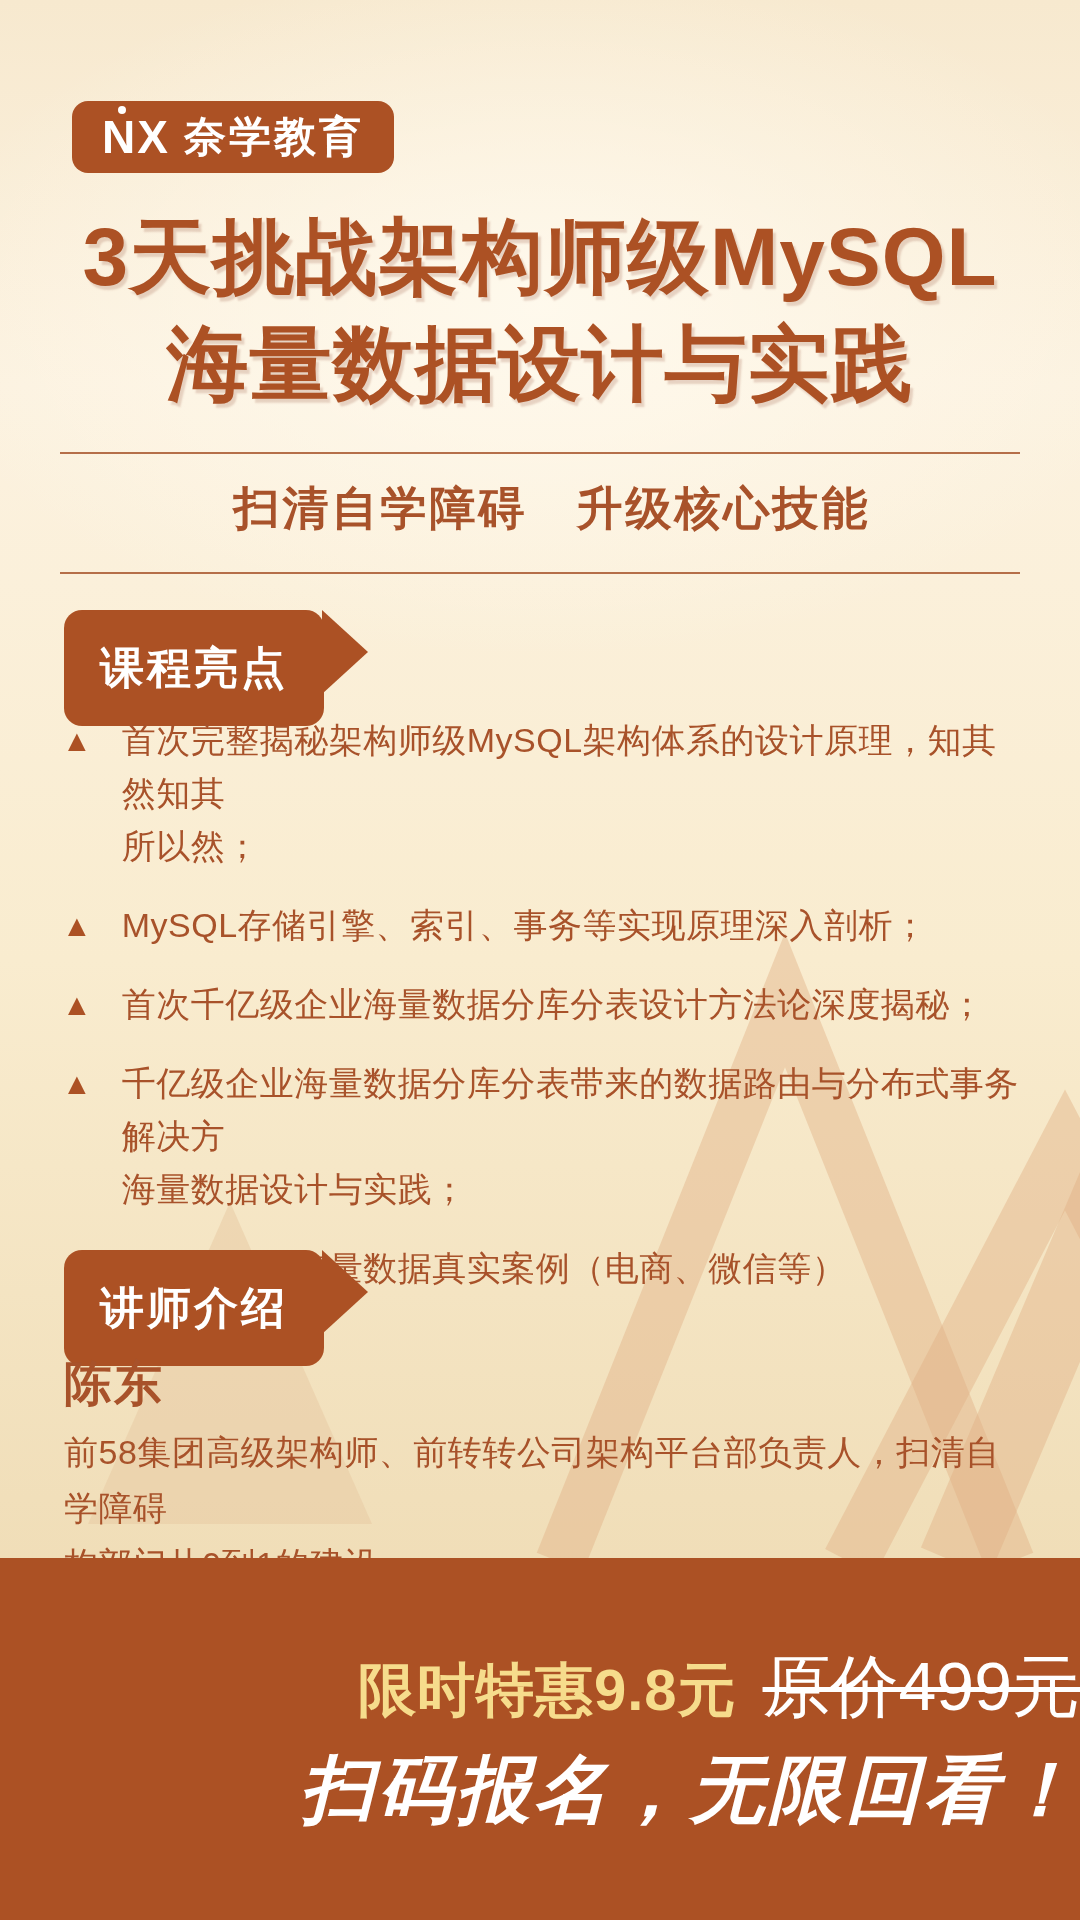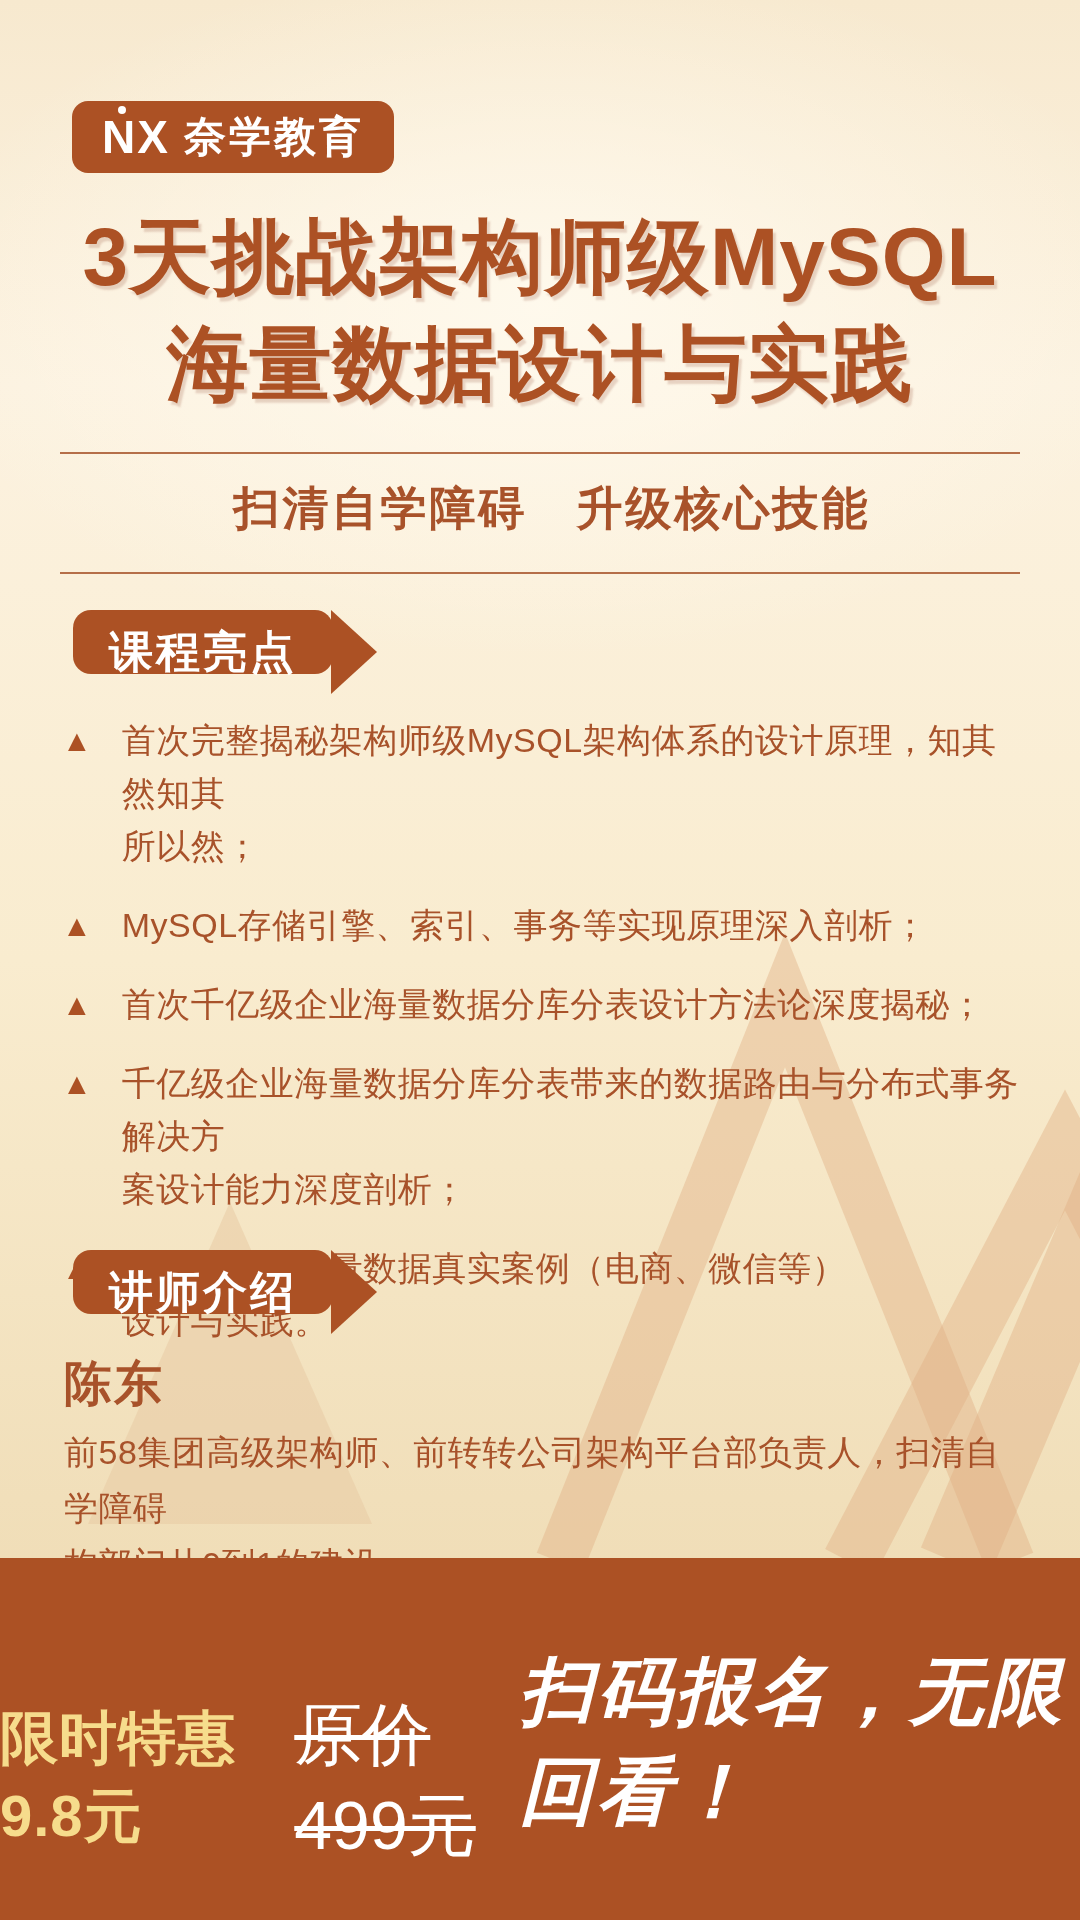--- a/index.html
+++ b/index.html
@@ -34,24 +34,24 @@
   }
   .rule{position:absolute;left:60px;width:960px;height:0;border-top:2px solid rgba(168,87,46,.85);}
   .rule-1{top:452px;}
   .rule-2{top:572px;}
   .subtitle{
     position:absolute;left:0;top:478px;width:1080px;text-align:center;
     color:var(--text);font-size:46px;font-weight:600;letter-spacing:3px;margin-left:12px;
   }
   
   .flag{
-    position:absolute;left:73px;height:64px;
+    position:absolute;left:64px;height:84px;
     background:var(--accent);color:#fff;
     font-size:44px;font-weight:700;letter-spacing:3px;
-    line-height:84px;padding:0 36px;border-radius:18px;
+    line-height:84px;padding:16px 36px;border-radius:18px;
     white-space:nowrap;
   }
   .flag::after{
     content:"";position:absolute;right:-44px;top:0;
     border-top:42px solid transparent;border-bottom:42px solid transparent;
     border-left:46px solid var(--accent);
   }
   .flag-highlights{top:610px;}
   .flag-instructor{top:1250px;}
   
@@ -72,21 +72,21 @@
   }
   .inst-bio{
     position:absolute;left:64px;top:1424px;width:962px;
     color:var(--text);font-size:34px;line-height:56px;
     white-space:pre-line;letter-spacing:.5px;
   }
   
   .footer{
     position:absolute;left:0;top:1558px;width:1080px;height:362px;
     background:var(--accent);
-    display:flex;flex-direction:row;align-items:center;
+    display:flex;flex-direction:column;align-items:flex-end;
   }
   .price-row{margin-top:84px;display:flex;align-items:baseline;gap:26px;}
   .promo-price{color:var(--price_yellow);font-size:58px;font-weight:800;letter-spacing:1px;}
   .orig-price{
     color:#fff;font-size:68px;font-weight:400;
     text-decoration:line-through;text-decoration-thickness:5px;
   }
   .cta{
     margin-top:8px;color:#fff;font-size:74px;font-weight:800;letter-spacing:4px;font-style:italic;
   }
@@ -136,21 +136,21 @@
         <span class="tri">▲</span>
         <span class="hl-text">MySQL存储引擎、索引、事务等实现原理深入剖析；</span>
       </li>
       <li class="hl-item">
         <span class="tri">▲</span>
         <span class="hl-text">首次千亿级企业海量数据分库分表设计方法论深度揭秘；</span>
       </li>
       <li class="hl-item">
         <span class="tri">▲</span>
         <span class="hl-text">千亿级企业海量数据分库分表带来的数据路由与分布式事务解决方
-案设计能力深度剖析；</span>
+海量数据设计与实践；</span>
       </li>
       <li class="hl-item">
         <span class="tri">▲</span>
         <span class="hl-text">千亿级企业海量数据真实案例（电商、微信等）
 设计与实践。</span>
       </li>
     </ul>
 
   <div class="flag flag-instructor">讲师介绍</div>
 

